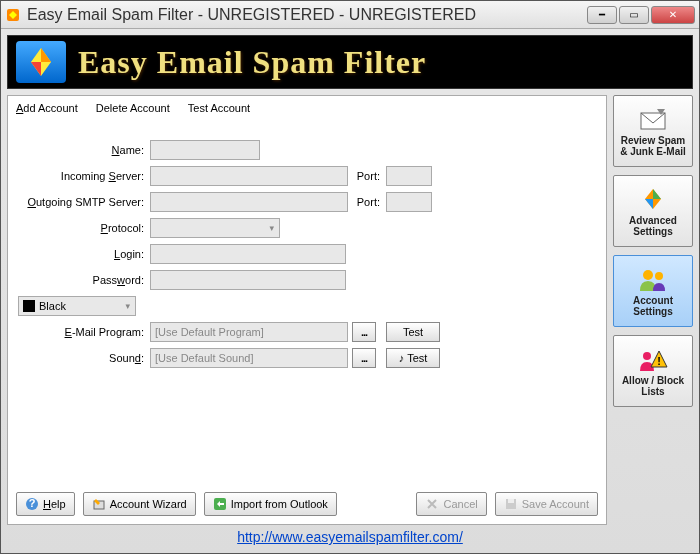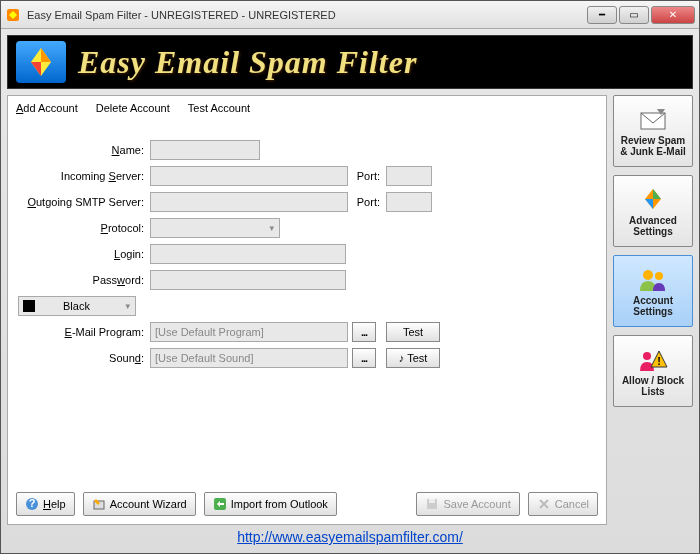--- a/index.html
+++ b/index.html
@@ -2,28 +2,28 @@
 <html><head>
 <meta charset="utf-8">
 <style>
 * { box-sizing: border-box; margin: 0; padding: 0; font-family: Tahoma, sans-serif; font-size: 11px; }
 body { background: #fff; width: 700px; height: 554px; overflow: hidden; }
 
 .window { width: 700px; height: 554px; border: 1px solid #555; background: linear-gradient(#e8e8e8, #dcdcdc); display: flex; flex-direction: column; }
 
 .titlebar { height: 28px; background: linear-gradient(#f5f5f5, #e0e0e0); display: flex; align-items: center; padding: 0 4px; border-bottom: 1px solid #aaa; }
 .titlebar-icon { width: 16px; height: 16px; margin-right: 6px; }
-.titlebar-text { flex: 1; color: #333; font-size: 11px; }
+.titlebar-text { flex: 1; color: #333; font-size: 16px; }
 .win-btns { display: flex; gap: 2px; }
 .win-btn { width: 30px; height: 18px; border: 1px solid #888; border-radius: 3px; display: flex; align-items: center; justify-content: center; font-size: 10px; cursor: pointer; }
 .win-min { background: linear-gradient(#f0f0f0, #d0d0d0); }
 .win-max { background: linear-gradient(#f0f0f0, #d0d0d0); }
 .win-close { background: linear-gradient(#e88, #c44); color: #fff; width: 44px; }
 
-.banner { margin: 6px; height: 54px; background: #000; border: 1px solid #333; display: flex; align-items: center; padding: 4px 8px; font-style: italic; }
+.banner { margin: 6px; height: 54px; background: #000; border: 1px solid #333; display: flex; align-items: center; padding: 4px 8px; }
 .banner-logo { width: 50px; height: 42px; background: linear-gradient(#4af, #06c); border-radius: 4px; margin-right: 12px; position: relative; display: flex; align-items: center; justify-content: center; }
 .banner-logo svg { width: 36px; height: 36px; }
 .banner-text { color: #f0e080; font-family: Georgia, serif; font-size: 32px; font-weight: bold; letter-spacing: 1px; text-shadow: 1px 1px 3px #420; }
 
 .main-area { flex: 1; display: flex; margin: 0 6px 0 6px; gap: 6px; }
 
 .left-panel { flex: 1; background: #fff; border: 1px solid #aaa; display: flex; flex-direction: column; }
 
 .toolbar { display: flex; padding: 6px 8px; gap: 18px; }
 .toolbar a { color: #000; text-decoration: none; cursor: pointer; }
@@ -141,21 +141,21 @@
           <input class="form-input w-login" value="" style="">
         </div>
 
         <div class="form-row">
           <div class="form-label">Pass<span class="u">w</span>ord:</div>
           <input type="password" class="form-input w-login" value="" style="">
         </div>
 
         <div class="form-row">
           <div class="dropdown">
-              <div class="form-input w-color" style="display:flex;align-items:center;gap:24px;">
+              <div class="form-input w-color" style="display:flex;align-items:center;">
                 <span class="color-swatch"></span>
                 <span>Black</span>
               </div>
             </div>
         </div>
 
         <div class="form-row">
           <div class="form-label"><span class="u">E</span>-Mail Program:</div>
           <input class="form-input w-prog placeholder" readonly="" value="[Use Default Program]" style="">
           <button class="browse-btn">...</button>
@@ -202,33 +202,33 @@
                 <path d="M4 7 L7 10 L7 4 Z" fill="#fff"></path>
                 <path d="M7 6 L11 6 L11 8 L7 8 Z" fill="#fff"></path>
               </svg>
             </span>
           <span>Import from Outlook</span>
         </button>
         <div class="spacer"></div>
         <button class="btn disabled">
           <span class="icon">
               <svg viewBox="0 0 14 14">
+                <path d="M3 3 L11 11 M11 3 L3 11" stroke="#bbb" stroke-width="2"></path>
+              </svg>
+            </span>
+          <span>Cancel</span>
+        </button>
+        <button class="btn disabled">
+          <span class="icon">
+              <svg viewBox="0 0 14 14">
                 <rect x="2" y="2" width="10" height="10" fill="#ccc"></rect>
                 <rect x="4" y="2" width="6" height="4" fill="#eee"></rect>
               </svg>
             </span>
           <span>Save Account</span>
-        </button>
-        <button class="btn disabled">
-          <span class="icon">
-              <svg viewBox="0 0 14 14">
-                <path d="M3 3 L11 11 M11 3 L3 11" stroke="#bbb" stroke-width="2"></path>
-              </svg>
-            </span>
-          <span>Cancel</span>
         </button>
       </div>
 
     </div>
 
     <div class="right-panel">
       <div class="side-btn">
         <div class="side-icon">
             <svg viewBox="0 0 32 28">
               <rect x="4" y="8" width="24" height="16" fill="#fff" stroke="#666"></rect>

